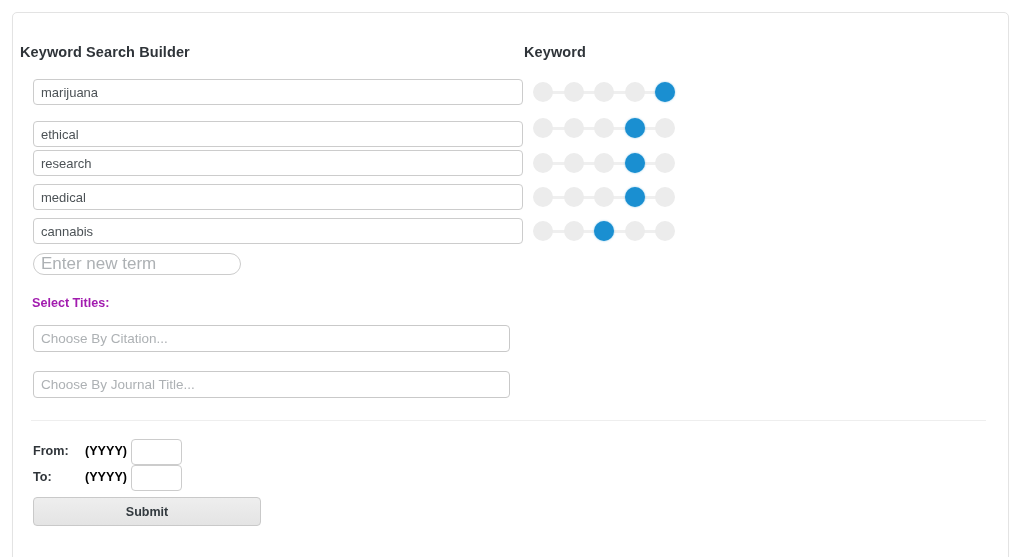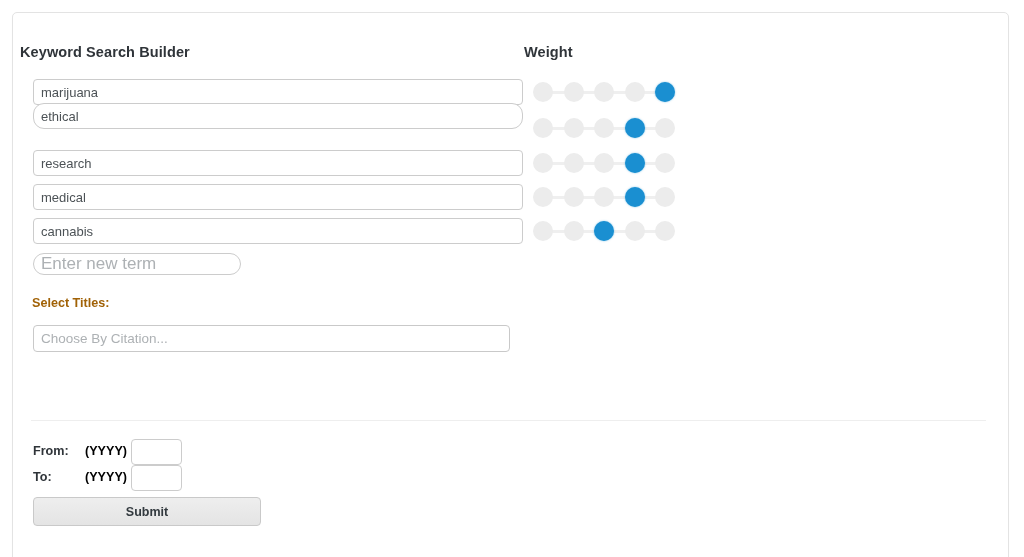--- a/index.html
+++ b/index.html
@@ -38,21 +38,21 @@
   }
   #heading-keyword { left: 7px; top: 31px; }
   #heading-weight  { left: 511px; top: 31px; }
 
   #label-select-titles {
     position: absolute;
     left: 19px;
     top: 283px;
     font-size: 12.6px;
     font-weight: bold;
-    color: #a16207;
+    color: #a21caf;
     white-space: nowrap;
   }
 
   
   .txt {
     position: absolute;
     box-sizing: border-box;
     background: #ffffff;
     border: 1px solid #cccccc;
     border-radius: 4px;
@@ -185,33 +185,33 @@
     cursor: pointer;
   }
 </style>
 </head>
 <body>
 
 <div id="card">
 
   <div class="section-heading" id="heading-keyword">Keyword Search Builder</div>
 
-  <div class="section-heading" id="heading-weight">Weight</div>
+  <div class="section-heading" id="heading-weight">Keyword</div>
 
   <div id="keyword-rows">
       <input type="text" class="txt kw-input" value="marijuana" style="top: 66px;">
       <div class="slider" style="top: 68px;">
         <div class="track"></div>
         <div class="dot" style="left: 0px;"></div>
         <div class="dot" style="left: 30.5px;"></div>
         <div class="dot" style="left: 61px;"></div>
         <div class="dot" style="left: 91.5px;"></div>
         <div class="dot on" style="left: 122px;"></div>
       </div>
-      <input type="text" class="txt kw-input" value="ethical" style="top: 90px; border-radius: 11px;">
+      <input type="text" class="txt kw-input" value="ethical" style="top: 108px;">
       <div class="slider" style="top: 104px;">
         <div class="track"></div>
         <div class="dot" style="left: 0px;"></div>
         <div class="dot" style="left: 30.5px;"></div>
         <div class="dot" style="left: 61px;"></div>
         <div class="dot on" style="left: 91.5px;"></div>
         <div class="dot" style="left: 122px;"></div>
       </div>
       <input type="text" class="txt kw-input" value="research" style="top: 137px;">
       <div class="slider" style="top: 139px;">
@@ -241,20 +241,21 @@
         <div class="dot" style="left: 122px;"></div>
       </div>
     </div>
 
   <input class="txt newterm-input" type="text" placeholder="Enter new term" style="">
 
   <div id="label-select-titles">Select Titles:</div>
 
   <input class="txt title-input" id="input-citation" type="text" placeholder="Choose By Citation..." style="">
 
+  <input class="txt title-input" id="input-journal" type="text" placeholder="Choose By Journal Title..." style="">
 
   <div id="divider"></div>
 
   <div class="daterow" id="row-from">
     <span class="dr-label">From:</span>
     <span class="dr-fmt">(YYYY)</span>
     <input class="txt year-input" type="text" style="">
   </div>
 
   <div class="daterow" id="row-to">

